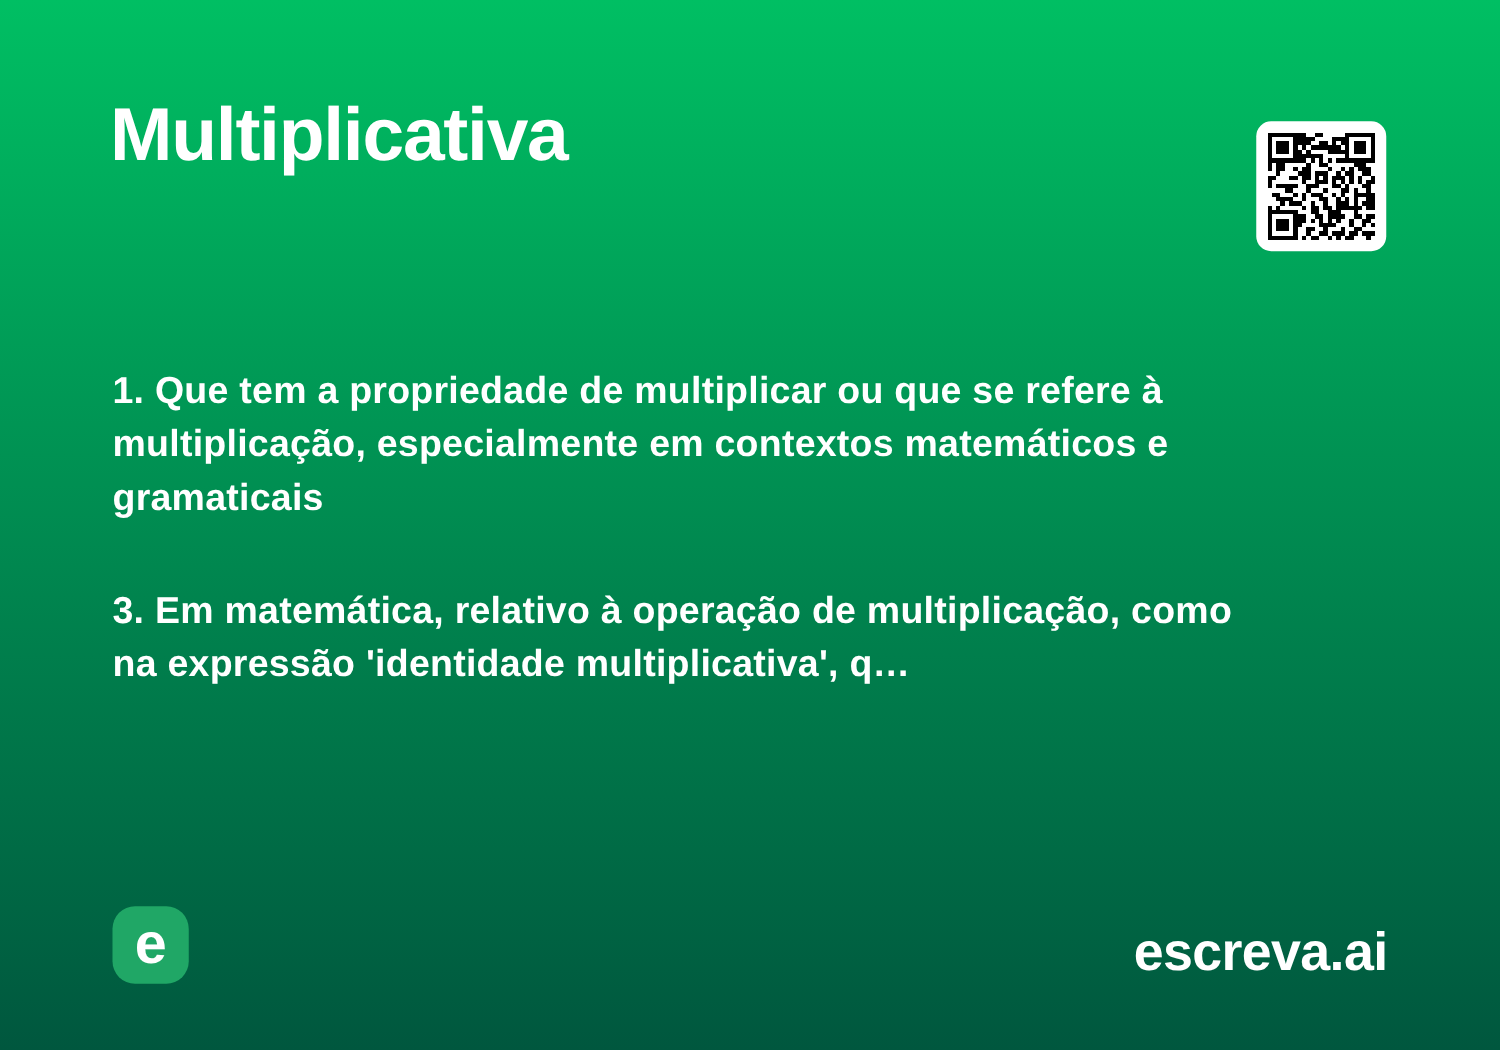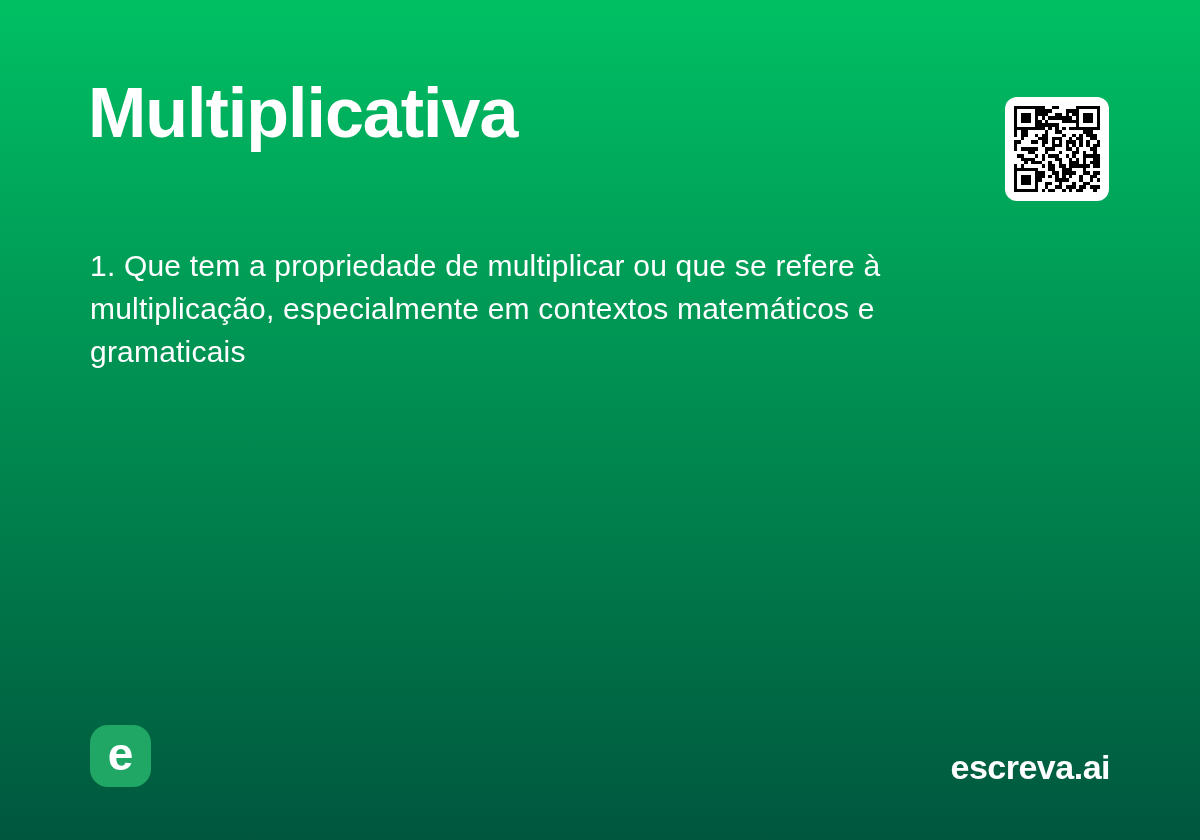--- a/index.html
+++ b/index.html
@@ -11,60 +11,61 @@
   *{margin:0;padding:0;box-sizing:border-box;}
   html,body{width:1200px;height:840px;overflow:hidden;}
   body{
     font-family:"Liberation Sans","DejaVu Sans",sans-serif;
     background:linear-gradient(180deg,var(--grad-top) 0%,var(--grad-bottom) 100%);
   }
   .card{position:relative;width:1200px;height:840px;}
 
   .title{
     position:absolute;left:88px;top:78px;
-    font-size:70px;font-weight:700;color:var(--text-white);
+    font-size:60px;font-weight:700;color:var(--text-white);
     letter-spacing:-1px;line-height:1;
   }
   .subtitle{
     position:absolute;left:90px;top:165px;
     font-size:28px;font-weight:700;color:var(--text-white);
     letter-spacing:0.2px;
   }
 
   .qr-tile{
     position:absolute;top:97px;right:91px;
     width:104px;height:104px;background:#ffffff;border-radius:12px;
     display:flex;align-items:center;justify-content:center;
   }
   .qr-tile svg{display:block;}
 
   .definitions{
     position:absolute;left:90px;top:244px;width:1010px;
     color:var(--text-white);
   }
   .definitions p{
-    font-size:30px;line-height:43px;font-weight:400;
+    font-size:30px;line-height:43px;font-weight:700;
     white-space:pre-line;
     margin-bottom:20px;
     letter-spacing:0.2px;
+    margin-top:47px;
   }
 
   .logo-tile{
     position:absolute;left:90px;bottom:53px;
     width:61px;height:62px;border-radius:18px;
     background:var(--logo-green);
     display:flex;align-items:center;justify-content:center;
   }
   .logo-tile span{
     color:var(--text-white);font-size:46px;font-weight:700;line-height:1;
     transform:translateY(-2px);
   }
   .brand{
     position:absolute;right:90px;bottom:56px;
-    font-size:34px;font-weight:700;color:var(--text-white);
+    font-size:43px;font-weight:700;color:var(--text-white);
     letter-spacing:-0.5px;line-height:1;
   }
 </style>
 </head>
 <body>
 
 <div class="card">
 
   <h1 class="title">Multiplicativa</h1>
 
@@ -408,20 +409,22 @@
         <rect x="18" y="24" width="1" height="1" fill="#000000"></rect>
         <rect x="19" y="24" width="1" height="1" fill="#000000"></rect>
         <rect x="23" y="24" width="1" height="1" fill="#000000"></rect>
       </svg>
   </div>
 
   <main class="definitions">
     <p>1. Que tem a propriedade de multiplicar ou que se refere à
 multiplicação, especialmente em contextos matemáticos e
 gramaticais</p>
+    <p>3. Em matemática, relativo à operação de multiplicação, como
+na expressão 'identidade multiplicativa', q…</p>
   </main>
 
   <footer>
     <div class="logo-tile">
       <span>e</span>
     </div>
     <div class="brand">escreva.ai</div>
   </footer>
 
 </div>

